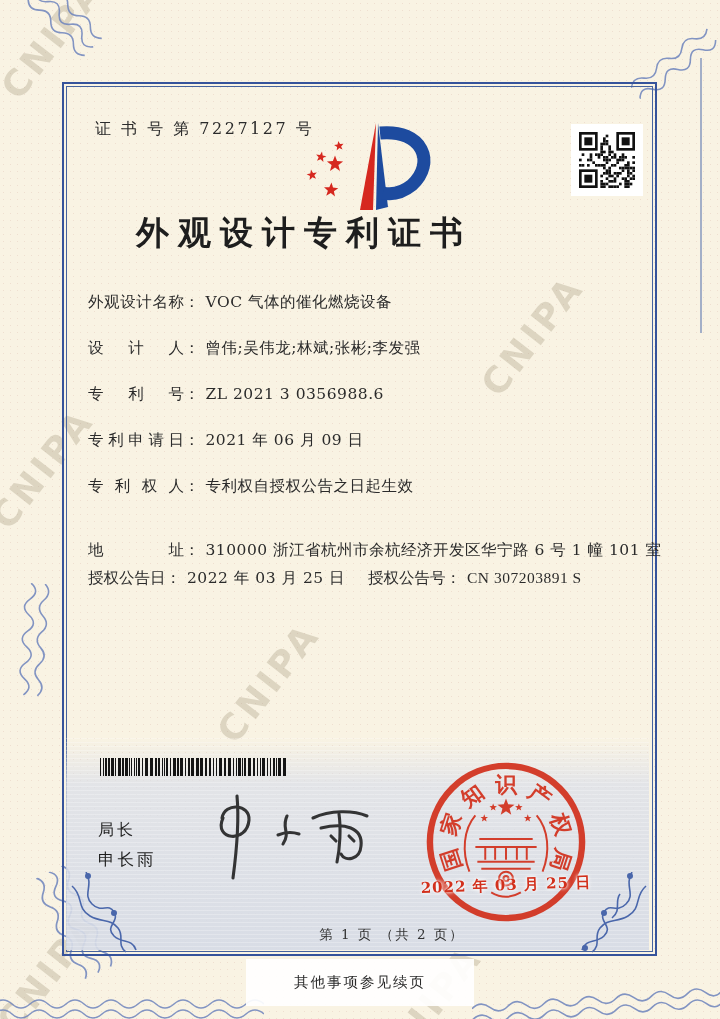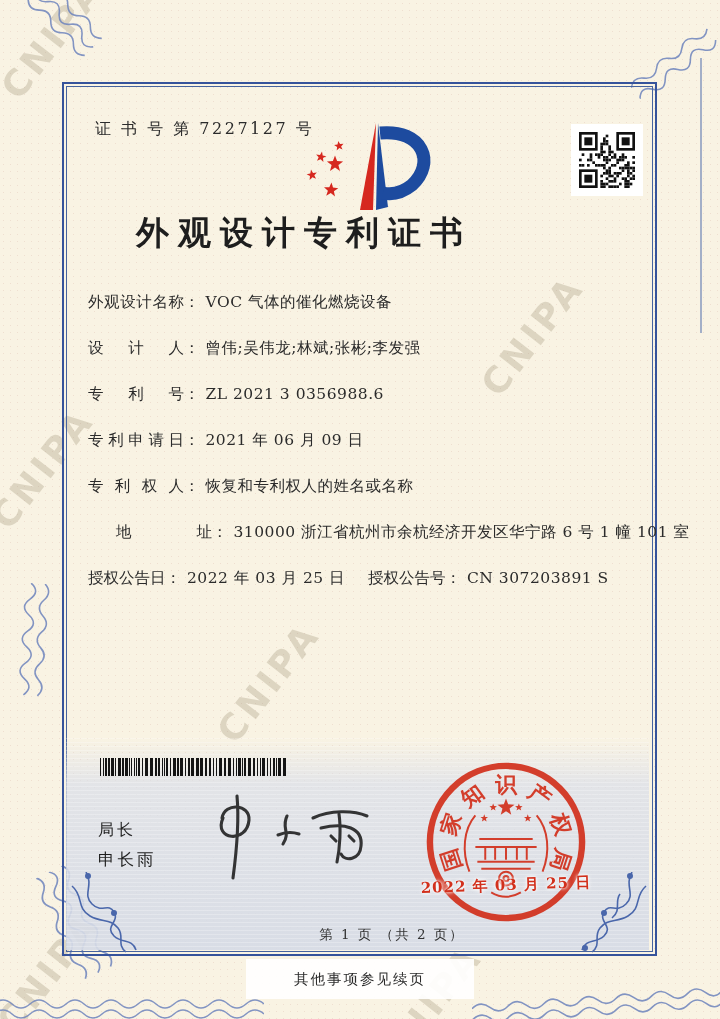--- a/index.html
+++ b/index.html
@@ -18,28 +18,28 @@
   .tint::after{content:"";position:absolute;inset:0;
         background:repeating-linear-gradient(180deg,rgba(255,255,255,.25) 0 1px,transparent 1px 4px);}
   .txt{position:absolute;color:#2b2b2b;z-index:4;white-space:nowrap;text-align:right;}
   .cert-no{left:95px;top:119px;font-size:16px;letter-spacing:2.5px;}
   .title{left:0;top:211px;width:608px;text-align:center;font-size:33px;font-weight:bold;letter-spacing:9px;color:#1e1e1e;}
   .rows{position:absolute;left:88px;top:292px;z-index:4;font-size:15.5px;color:#2b2b2b;}
   .row{position:absolute;left:0;white-space:nowrap;}
   .f-label{display:inline-block;width:96px;text-align:justify;text-align-last:justify;vertical-align:top;}
   .f-colon{margin-right:6px;}
   .f-value{letter-spacing:.5px;}
-  .grant-right{position:absolute;left:280px;top:0;white-space:nowrap;}
+  .grant-right{position:absolute;left:280px;top:0;white-space:nowrap;font-family:Liberation Serif, serif;}
   .paras{position:absolute;left:88px;top:592px;width:557px;z-index:4;font-size:15px;line-height:26.8px;
          color:#262626;text-align:justify;}
   .paras p{margin:0;text-indent:2em;}
   .officer{left:98px;top:820px;font-size:16px;letter-spacing:3px;color:#1f1f1f;}
   .officer2{left:98px;top:849px;font-size:16.5px;letter-spacing:3px;color:#1f1f1f;}
   .page-info{left:0;top:926px;width:720px;text-align:center;font-size:13.5px;letter-spacing:2px;color:#333;margin-left:32px;}
-  .cont-box{position:absolute;left:246px;top:959px;width:228px;height:40px;background:rgba(255,255,255,.92);
+  .cont-box{position:absolute;left:246px;top:959px;width:228px;height:47px;background:rgba(255,255,255,.92);
             z-index:5;display:flex;align-items:center;justify-content:center;}
   .cont-box span{font-size:14.5px;letter-spacing:2px;color:#2b2b2b;}
   .qr-box{position:absolute;left:571px;top:124px;width:72px;height:72px;background:#fff;z-index:4;
           display:flex;align-items:center;justify-content:center;}
   .logo{position:absolute;left:298px;top:113px;z-index:4;}
   .sig{position:absolute;left:195px;top:788px;z-index:4;}
   .barcode{position:absolute;left:100px;top:758px;z-index:4;}
   .seal{position:absolute;left:422px;top:758px;z-index:6;opacity:.92;}
   .seal-date{position:absolute;left:412px;top:876px;width:188px;text-align:center;z-index:7;
              color:#d2301c;font-weight:bold;font-size:15px;letter-spacing:1px;transform:rotate(-2deg);
@@ -278,23 +278,23 @@
     <div class="row" style="top:46px;">
       <span class="f-label">设计人</span><span class="f-colon">：</span><span class="f-value">曾伟;吴伟龙;林斌;张彬;李发强</span>
     </div>
     <div class="row" style="top:92px;">
       <span class="f-label">专利号</span><span class="f-colon">：</span><span class="f-value">ZL 2021 3 0356988.6</span>
     </div>
     <div class="row" style="top:138px;">
       <span class="f-label">专利申请日</span><span class="f-colon">：</span><span class="f-value">2021 年 06 月 09 日</span>
     </div>
     <div class="row" style="top:184px;">
-      <span class="f-label">专利权人</span><span class="f-colon">：</span><span class="f-value">恢复和专利权人的姓名或名称</span>
-    </div>
-    <div class="row" style="top:230px;margin-left:28px;">
+      <span class="f-label">专利权人</span><span class="f-colon">：</span><span class="f-value">专利权自授权公告之日起生效</span>
+    </div>
+    <div class="row" style="top:248px;">
       <span class="f-label">地址</span><span class="f-colon">：</span><span class="f-value">310000 浙江省杭州市余杭经济开发区华宁路 6 号 1 幢 101 室</span>
     </div>
     <div class="row" style="top:276px;">
       <span>授权公告日</span><span class="f-colon">：</span><span class="f-value">2022 年 03 月 25 日</span>
       <span class="grant-right"><span>授权公告号</span><span class="f-colon">：</span><span class="f-value">CN 307203891 S</span></span>
     </div>
   </div>
 
 
   <svg class="barcode" id="barcode" width="190" height="18" viewBox="0 0 190 18">

